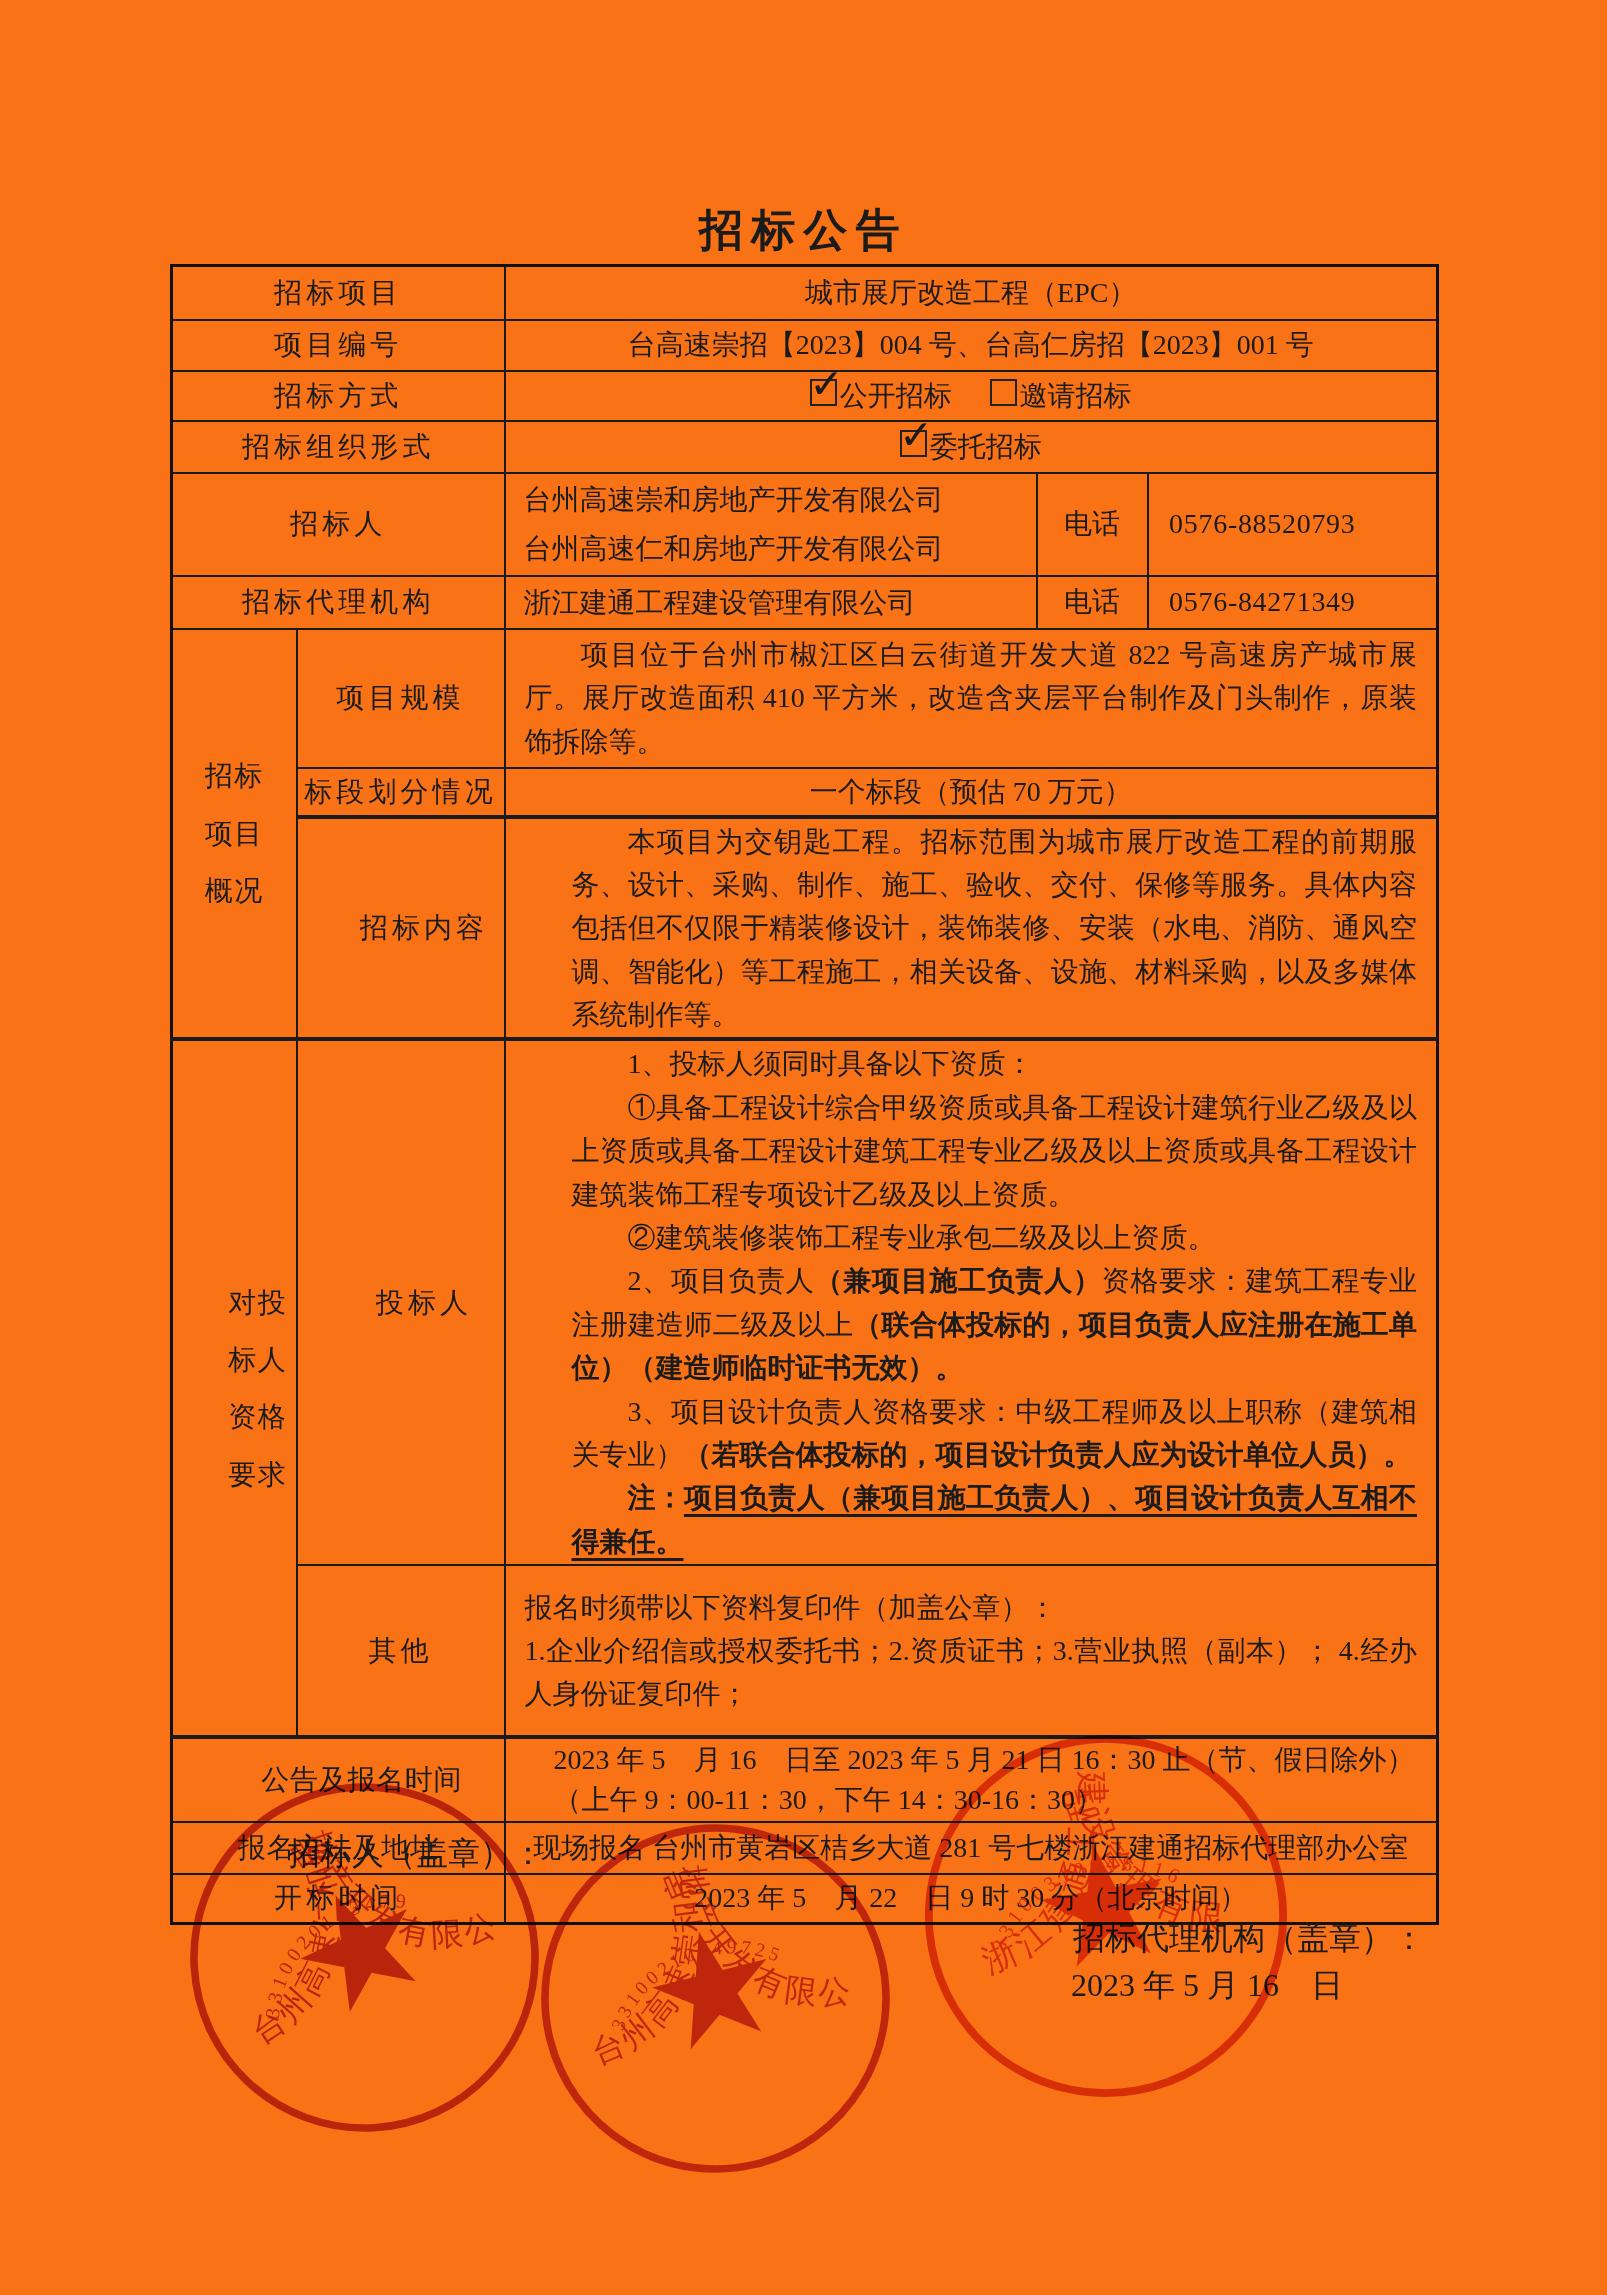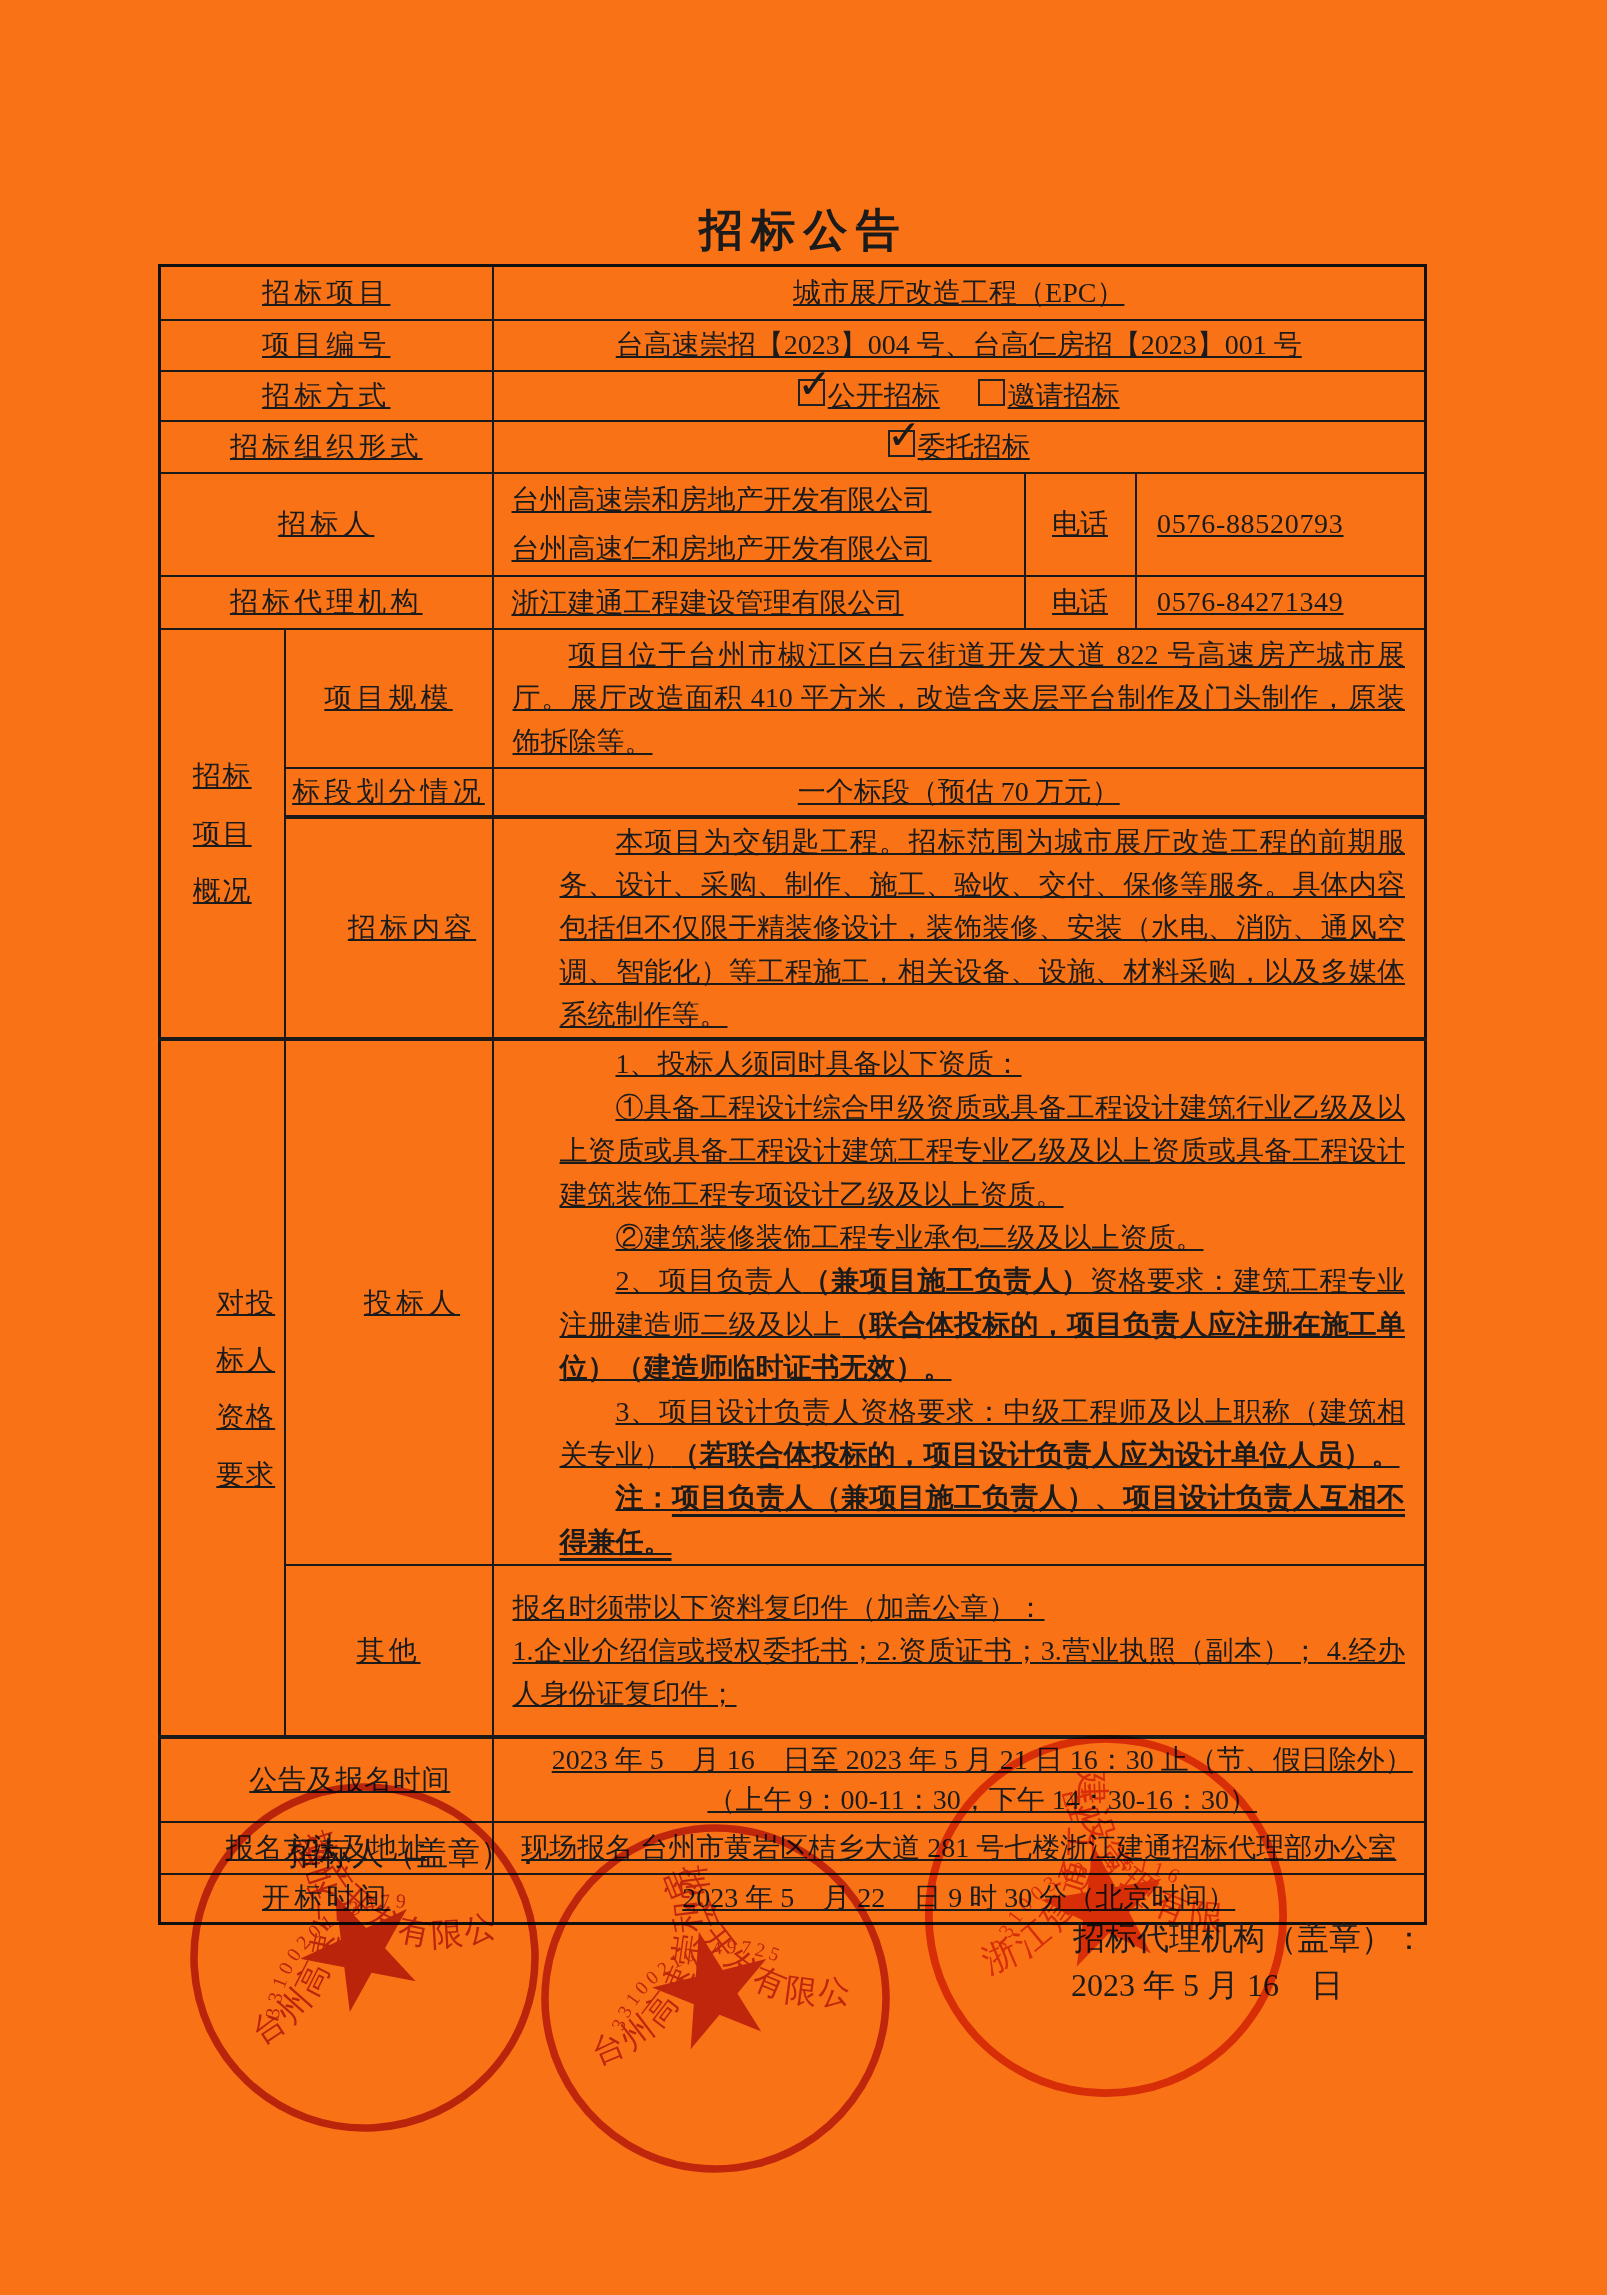--- a/index.html
+++ b/index.html
@@ -1,36 +1,36 @@
 <!DOCTYPE html>
 <html style="font-size:11px"><head>
 <meta charset="utf-8">
 <style>
   html,body{margin:0;padding:0;background:#e8e8e6;}
   .page{position:relative;width:1607px;height:2295px;background:#f97316;margin:0 auto;
         font-family:"Liberation Serif","DejaVu Serif",serif;color:#1b1b1b;overflow:hidden;}
   .title{position:absolute;top:201px;left:0;width:1607px;text-align:center;
          font-size:44px;font-weight:bold;letter-spacing:8.3px;}
-  table.doc{position:absolute;left:158px;top:264px;width:1265px;border-collapse:collapse;
-            table-layout:fixed;text-decoration:underline;}
+  table.doc{position:absolute;left:170px;top:264px;width:1265px;border-collapse:collapse;
+            table-layout:fixed;}
   table.doc td{border:2.1px solid #1a1a1a;font-size:28px;vertical-align:middle;overflow:hidden;}
   table.doc{border:3.4px solid #111;}
   tr.thick td{border-top-width:4.1px;padding-left:48px;}
   td.lab{text-align:center;letter-spacing:4.1px;font-size:29px;}
   td.cen{text-align:center;}
   td.vlab{text-align:center;font-size:29px;letter-spacing:1.4px;}
   .vlab div{line-height:2.05;}
   td.txt{vertical-align:middle;}
   .para{margin:0;padding:0 18px;line-height:1.55;text-align:justify;}
   .indent{text-indent:2em;}
   .b{font-weight:bold;}
   .u{text-decoration:underline;text-decoration-thickness:2.8px;text-underline-offset:6.9px;}
   td.comp{padding-left:18px;line-height:1.75;font-size:29px;}
   td.phone{padding-left:20.6px;font-size:31px;letter-spacing:0.7px;}
-  .two-line{line-height:1.42;text-align:center;}
+  .two-line{line-height:1.42;text-align:left;}
   .cb{display:inline-block;width:23px;height:23px;border:2.1px solid #222;
       position:relative;vertical-align:-1.4px;margin-right:2.8px;}
   .cb .tick{position:absolute;left:-2.8px;top:-20.6px;font-size:41px;font-weight:bold;
             font-family:"DejaVu Sans",sans-serif;}
   .opt{margin:0 19px;white-space:nowrap;}
   .footer-line{position:absolute;font-size:32px;white-space:nowrap;}
   .footer-line .para{padding:0;display:inline;}
   .stamp{position:absolute;mix-blend-mode:multiply;opacity:.85;pointer-events:none;}
 </style>
 </head>

